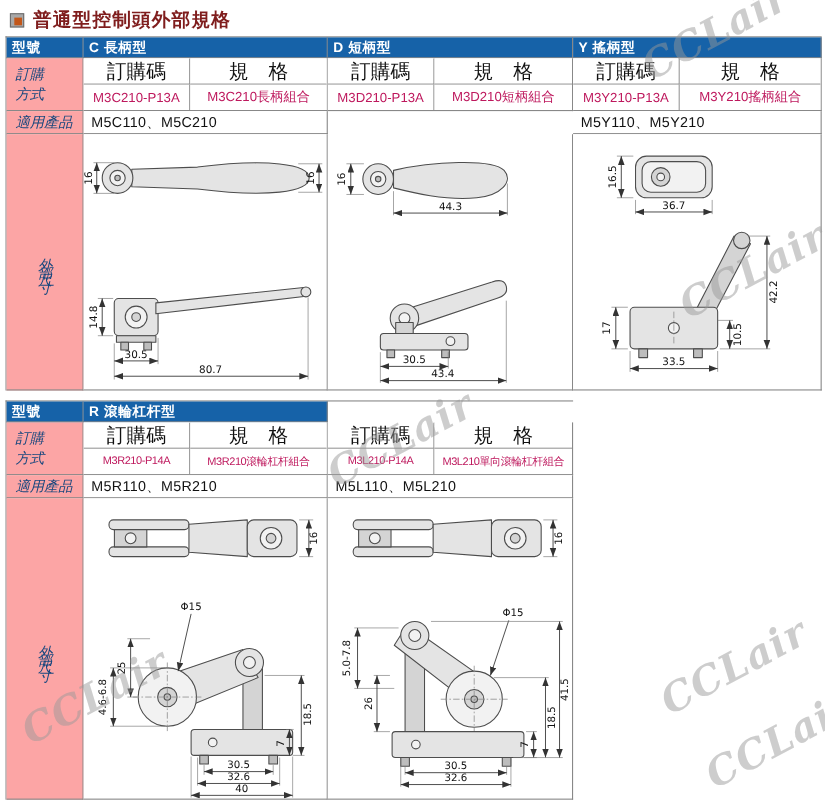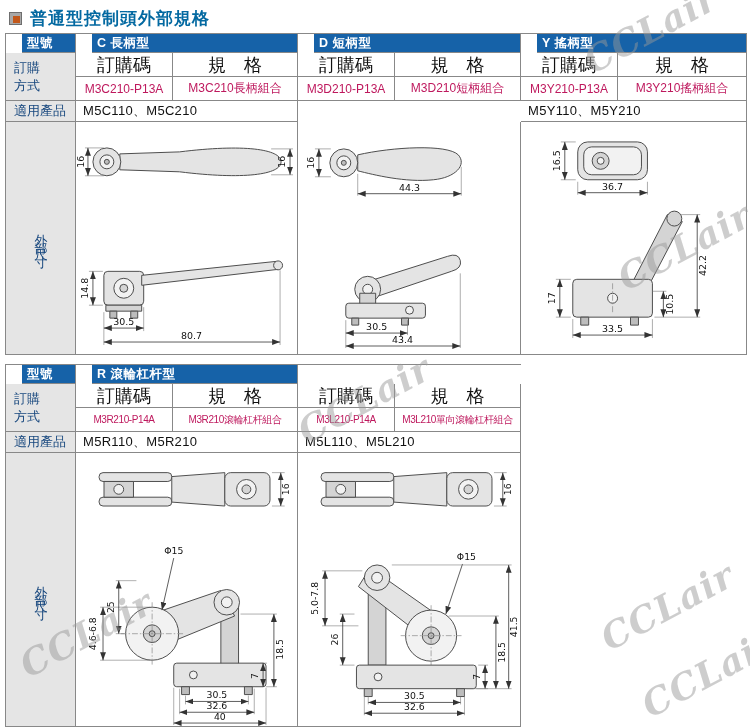--- a/index.html
+++ b/index.html
@@ -1,29 +1,29 @@
 <!DOCTYPE html>
 <html><head>
 <meta charset="utf-8">
 <style>
   * { margin:0; padding:0; box-sizing:border-box; }
   html,body { width:750px; height:728px; background:#fff; font-family:"Liberation Sans","DejaVu Sans",sans-serif; position:relative; overflow:hidden; }
 
   .title-row { position:absolute; left:9px; top:7px; display:flex; align-items:center; gap:8px; z-index:2; }
   .title-icon { width:13px; height:13px; background:#a8a8a8; border:1px solid #6e6e6e; position:relative; }
   .title-icon::after { content:""; position:absolute; right:1px; bottom:1px; width:7px; height:7px; background:#c2571a; }
-  .title-text { font-size:17px; font-weight:bold; color:#0369a1; letter-spacing:1px; }
+  .title-text { font-size:17px; font-weight:bold; color:#7f1d1d; letter-spacing:1px; }
 
   .spec-table { position:absolute; background:#fff; display:grid; border-top:1px solid #888; border-left:1px solid #888; z-index:1; }
   .t1 { left:5px; top:33px; width:742px; height:322px; grid-template-columns:70px 222px 223px 226px; grid-template-rows:19px 24px 24px 21px 233px; }
   .t2 { left:5px; top:364px; width:516px; height:363px; grid-template-columns:70px 222px 223px; grid-template-rows:19px 24px 24px 21px 274px; }
 
   .cell { border-right:1px solid #888; border-bottom:1px solid #888; overflow:hidden; background:#fff; }
-  .ch { background:#1662a8; color:#fff; font-size:12.5px; font-weight:bold; display:flex; align-items:center; padding-left:5px; letter-spacing:0.5px;margin-left:16px; }
-  .lbl { background:#e5e5e5; color:#17477e; font-size:13px; display:flex; align-items:center; justify-content:center; }
+  .ch { background:#1662a8; color:#fff; font-size:12.5px; font-weight:bold; display:flex; align-items:center; padding-left:5px; letter-spacing:0.5px; }
+  .lbl { background:#fca5a5; color:#17477e; font-size:13px; display:flex; align-items:center; justify-content:center;font-style:italic; }
   .lbl.left { justify-content:flex-start; padding-left:8px; }
   .wrap2 { display:inline-block; width:2.3em; line-height:1.35; }
   .vlab { writing-mode:vertical-lr; text-orientation:upright; letter-spacing:7px; }
 
   .og { display:grid; grid-template-columns:97px 1fr; grid-template-rows:24px 1fr; }
   .og > div { display:flex; align-items:center; justify-content:center; background:#fff; }
   .og .h { font-size:18px; color:#111; border-bottom:1px solid #888; white-space:pre; }
   .og .h1 { border-right:1px solid #888; }
   .og .v { font-size:12px; color:#be185d; }
   .og .v1 { border-right:1px solid #888; }

